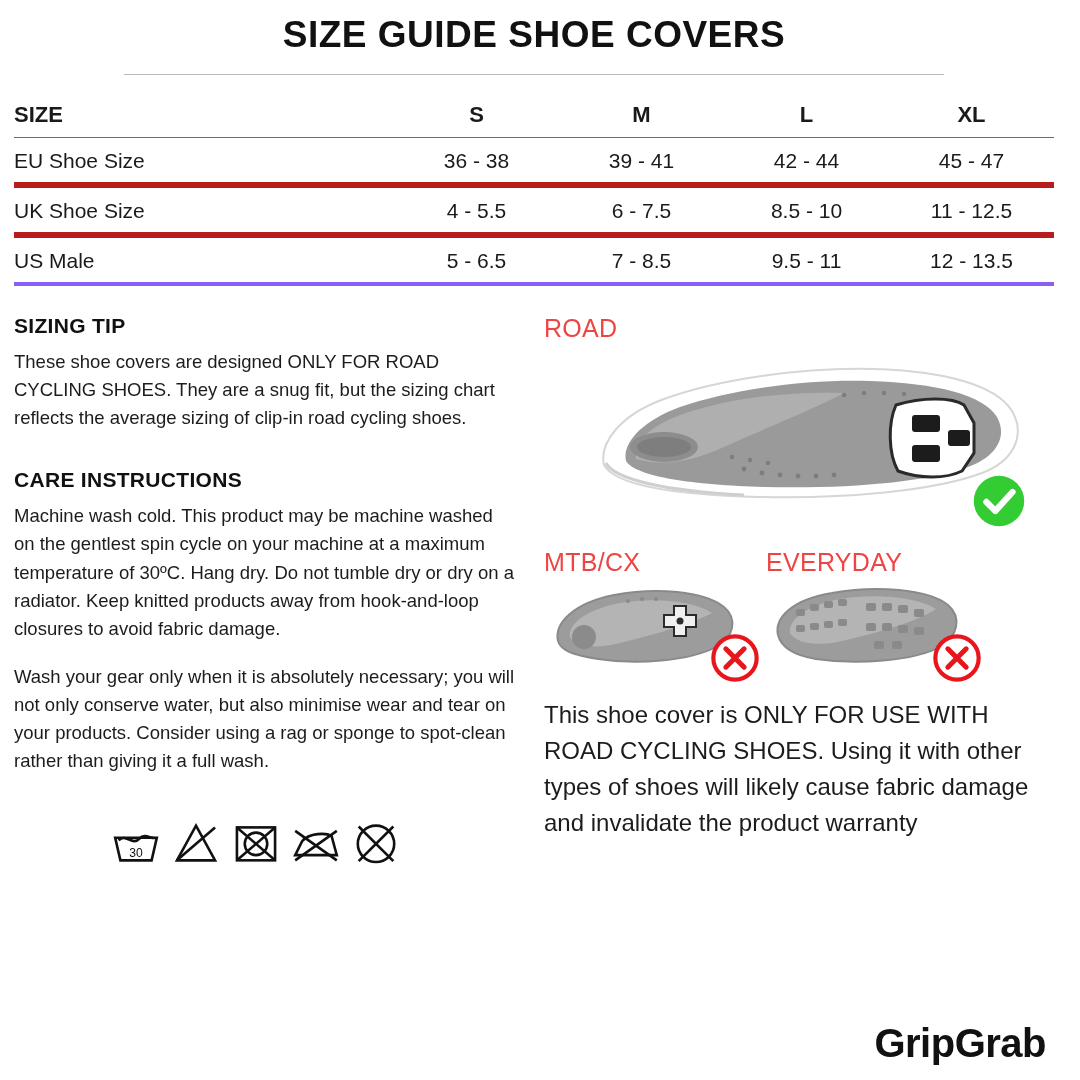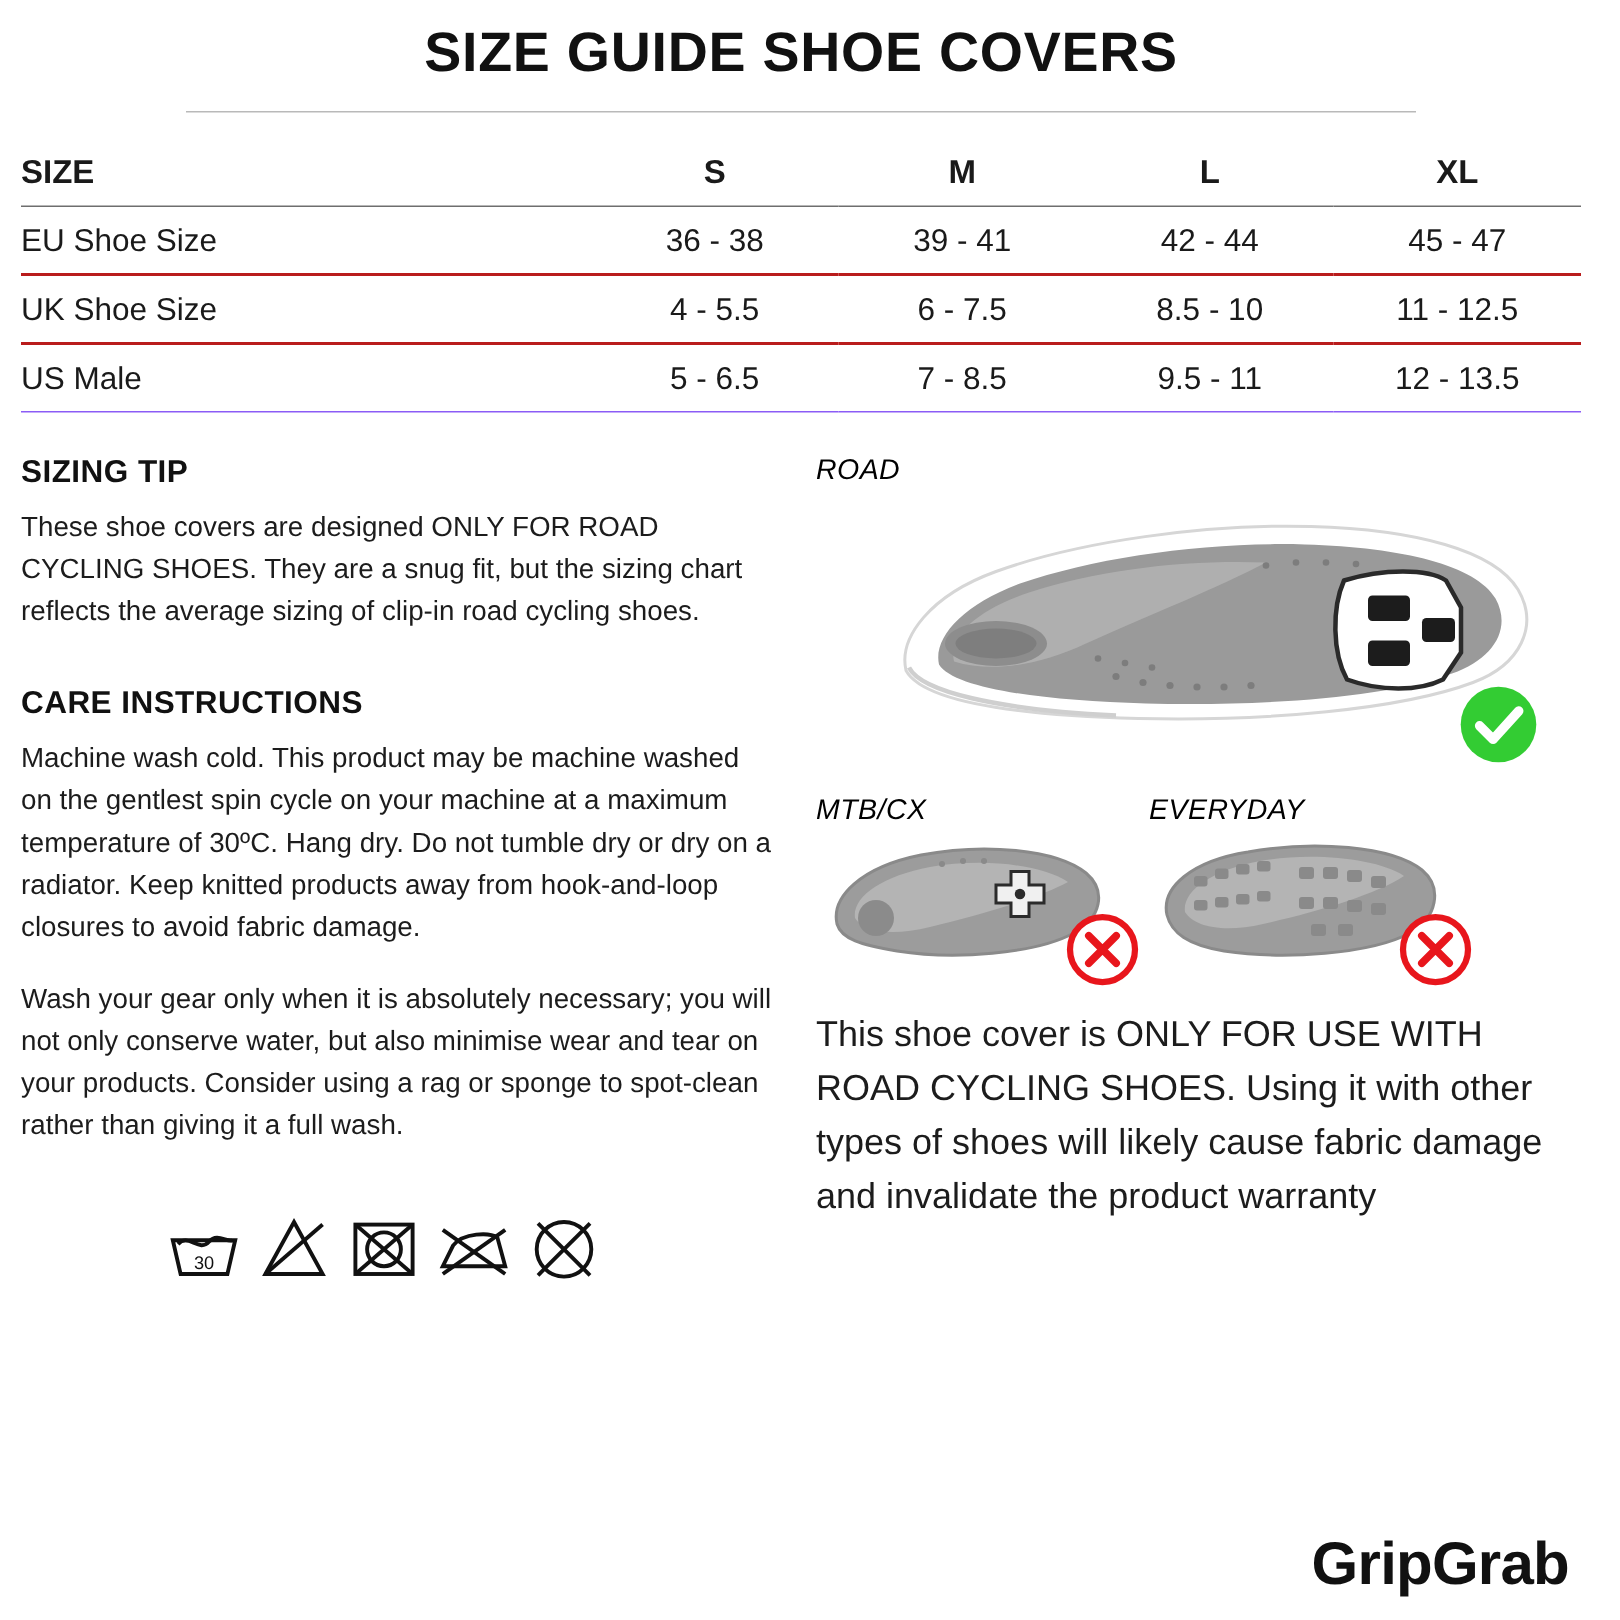--- a/index.html
+++ b/index.html
@@ -55,25 +55,25 @@
     font-size: 22px;
     border-bottom: 1px solid #6e6e6e;
     text-align: center;
   }
   .size-table thead th.left,
   .size-table td.left {
     text-align: left;
     width: 380px;
   }
   .size-table tbody td {
-    border-bottom: 2px solid #b91c1c;
+    border-bottom: 6px solid #b91c1c;
     text-align: center;
   }
   .size-table tbody tr:last-child td {
-    border-bottom: 1px solid #8b5cf6;
+    border-bottom: 4px solid #8b5cf6;
   }
 
   
   .columns {
     display: flex;
     margin-top: 28px;
   }
   .col-left { width: 530px; padding-right: 26px; box-sizing: border-box; }
   .col-right { flex: 1; position: relative; }
 
@@ -97,25 +97,24 @@
   .care-symbols {
     display: flex;
     gap: 8px;
     margin-top: 42px;
     padding-left: 96px;
   }
   .care-symbols .sym { width: 52px; height: 52px; }
 
   
   .shoe-label {
-    font-size: 19px;
-    color: #000000;
+    font-size: 25px;
+    color: #ef4444;
     letter-spacing: 0.3px;
     margin-bottom: 2px;
-    font-style: italic;
   }
   .road-block { position: relative; margin-top: 4px; }
   .road-img { width: 490px; height: 175px; display: block; margin-left: 0px; }
   .badge {
     position: absolute;
     width: 54px; height: 54px;
   }
   .badge.check { right: 28px; bottom: -6px; }
 
   .small-row {

